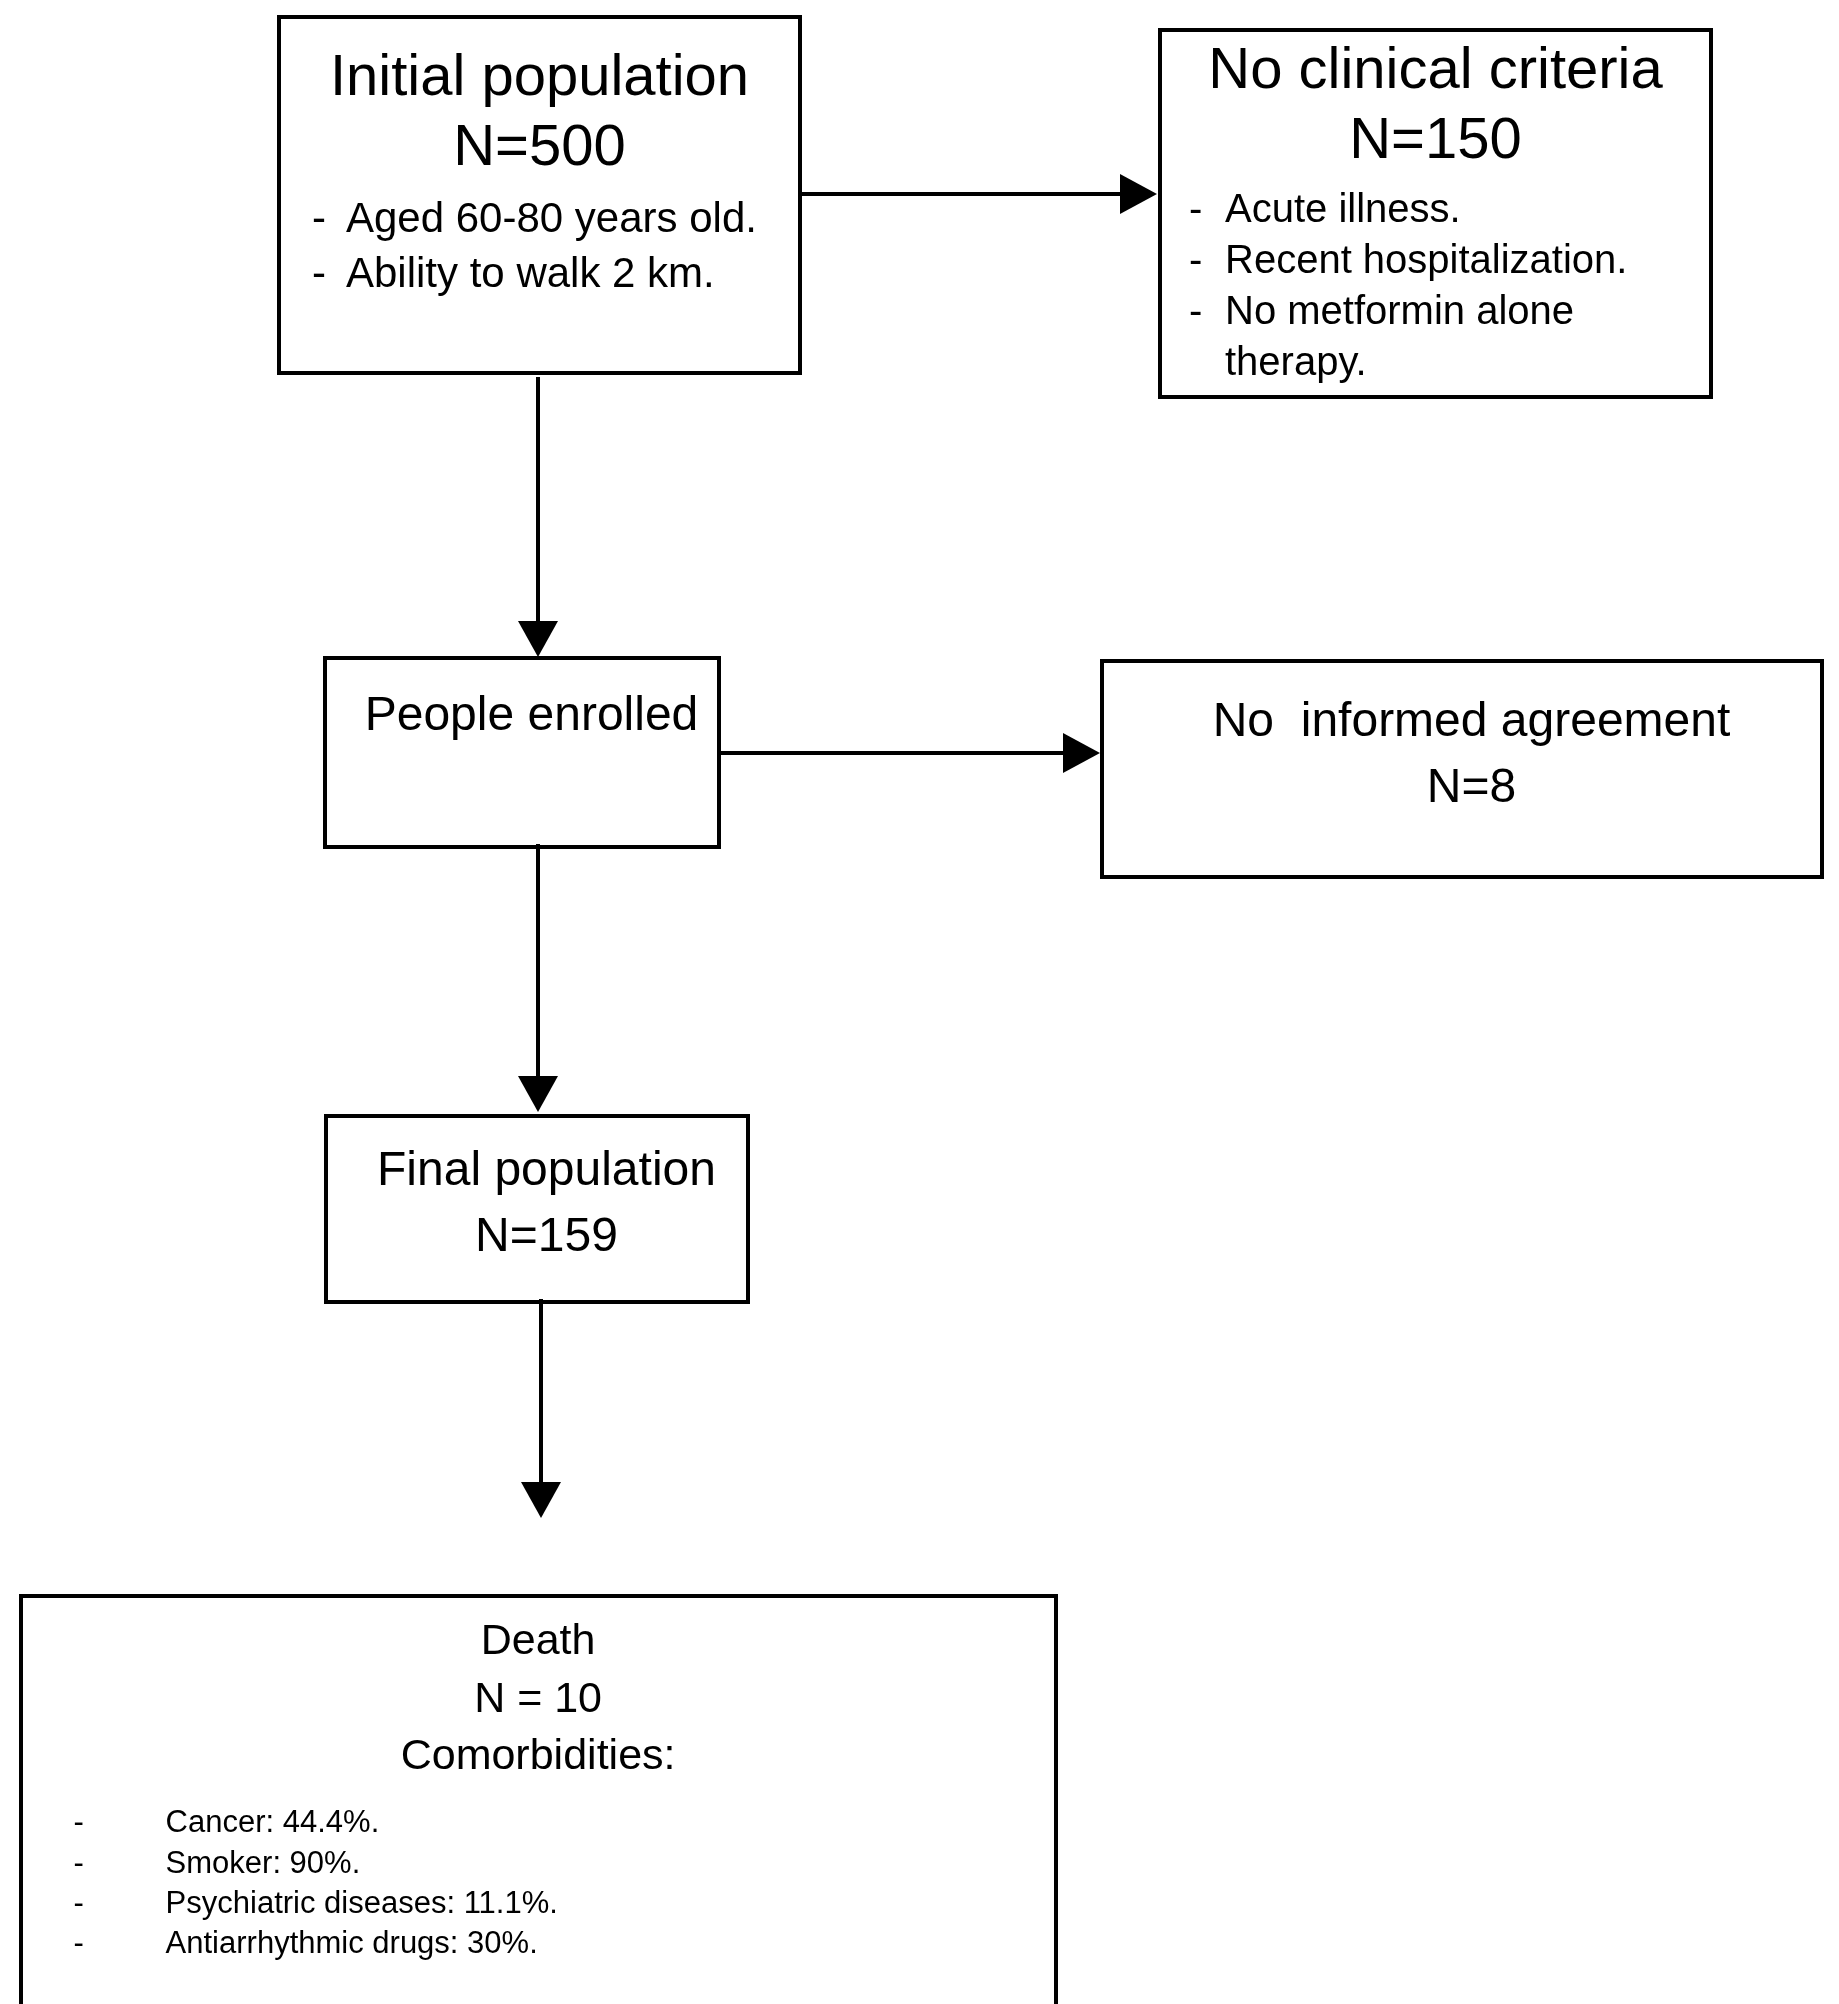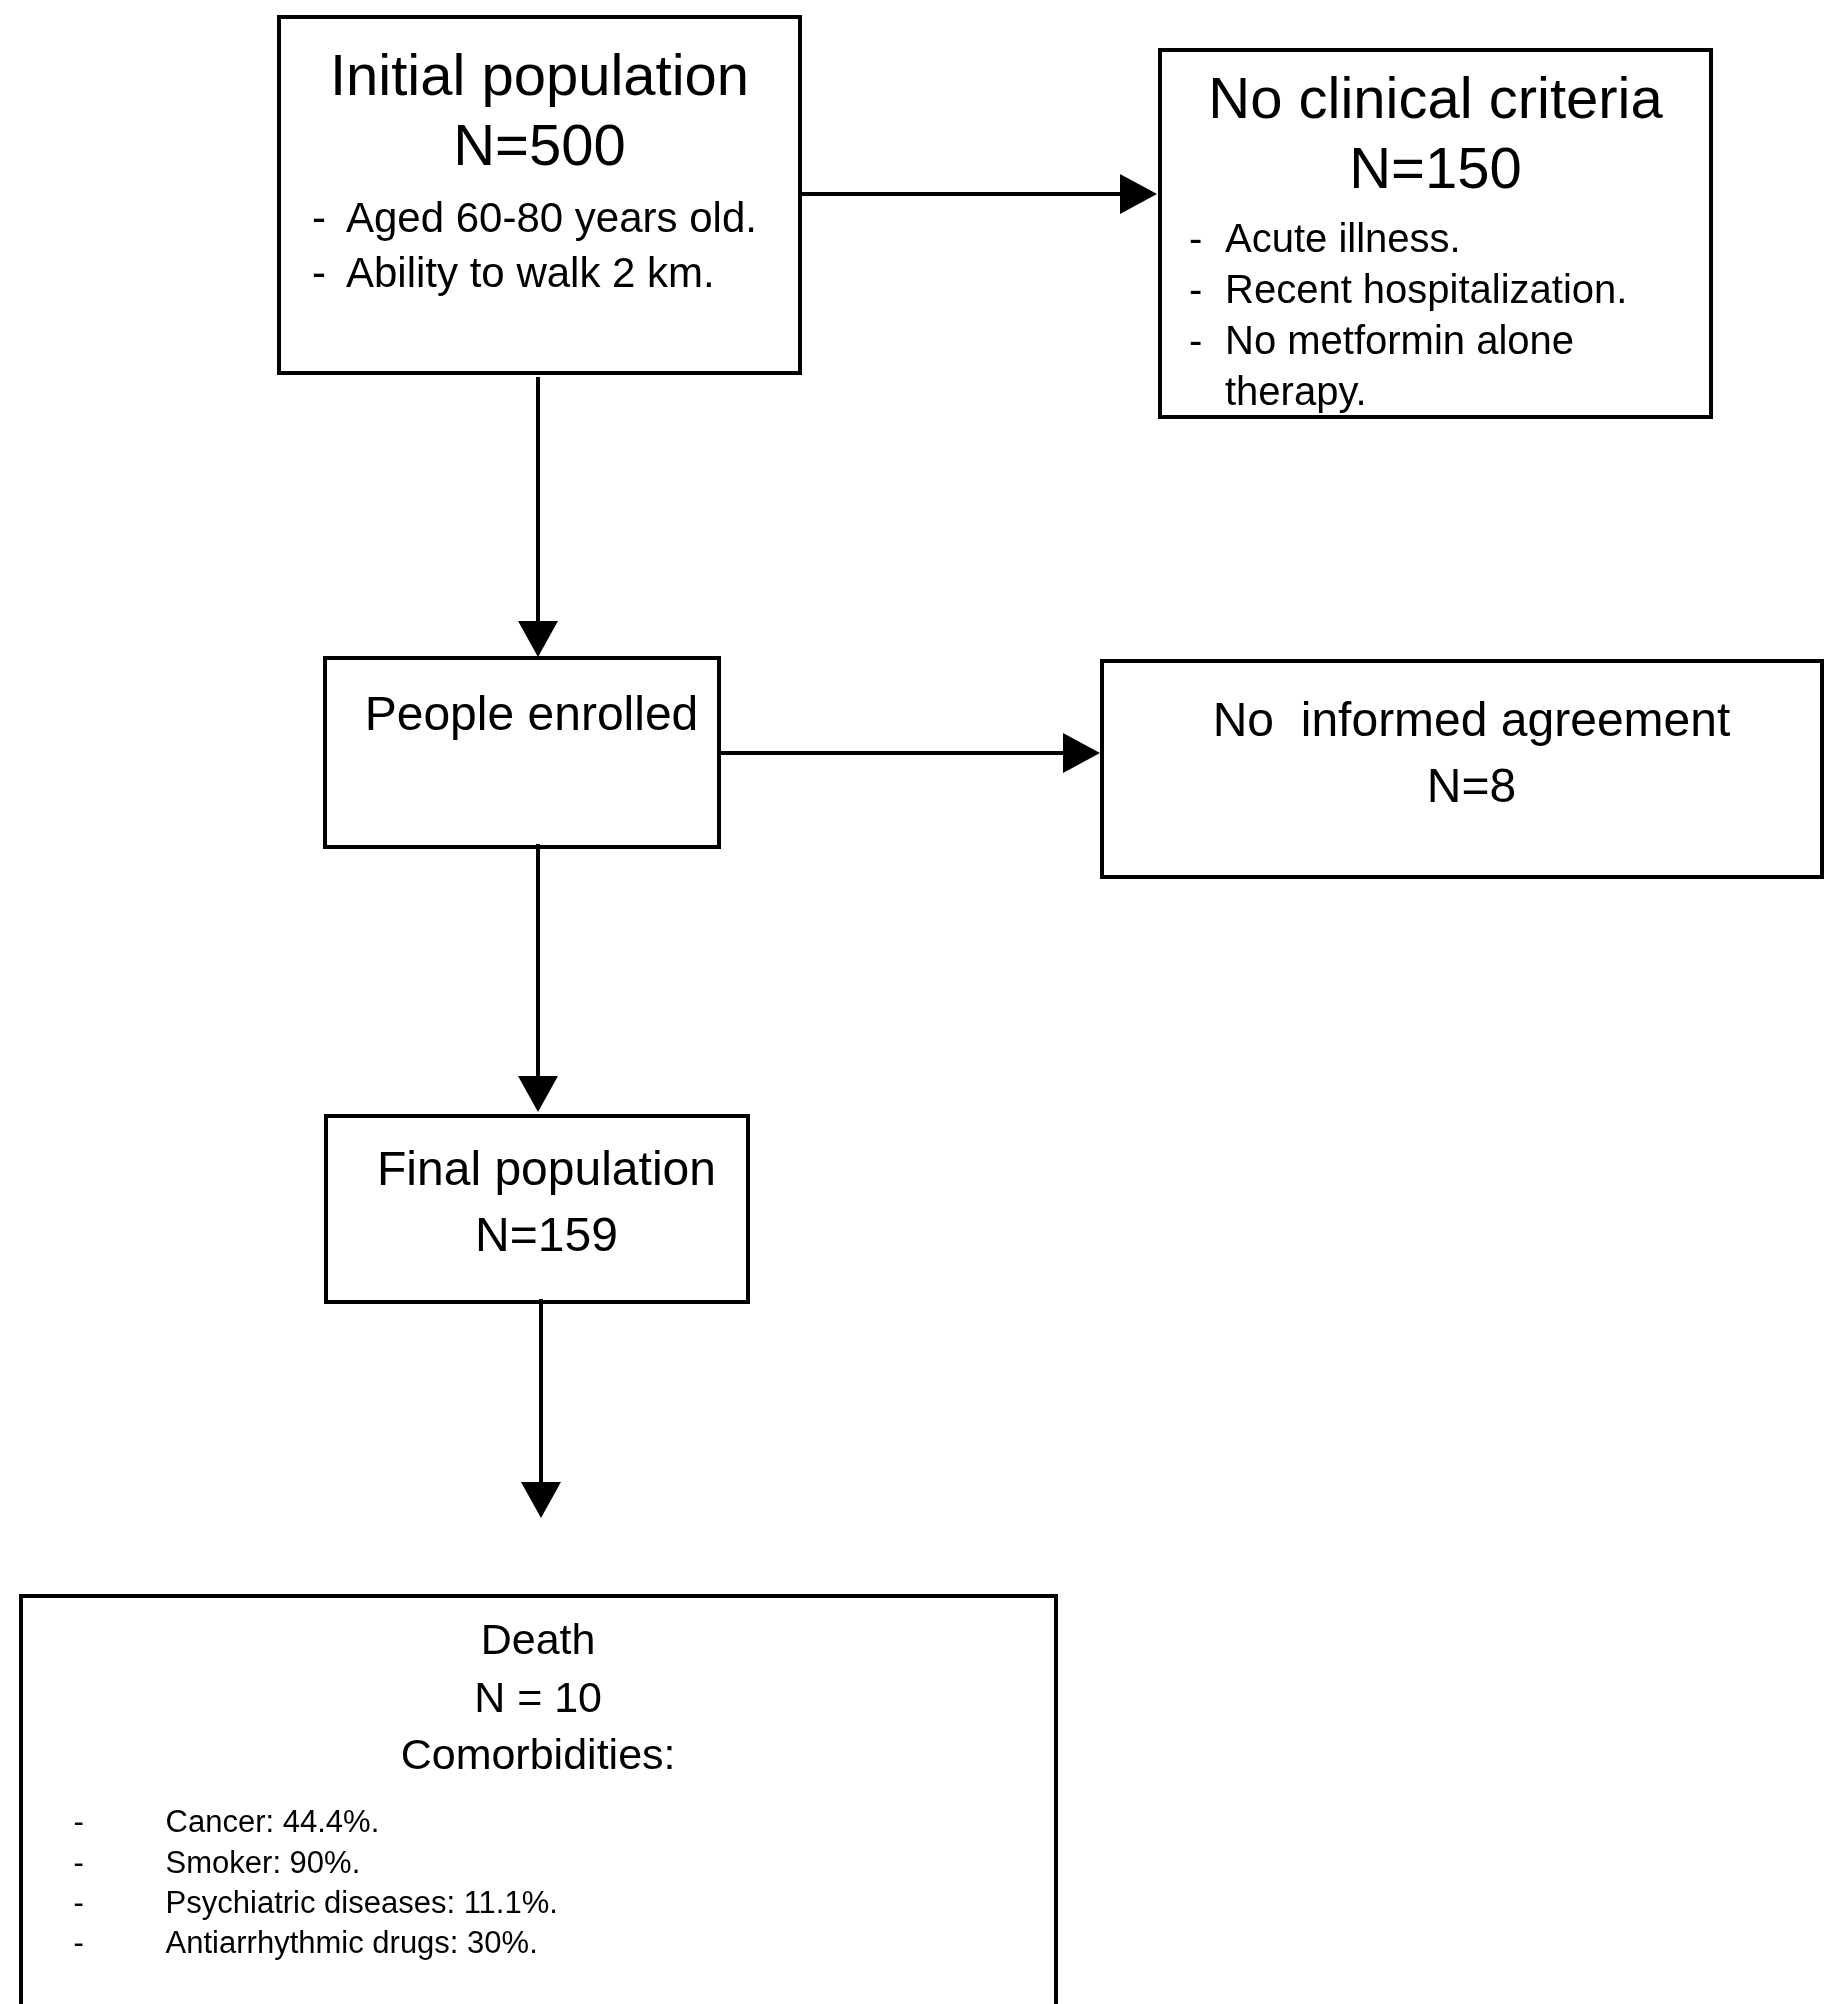--- a/index.html
+++ b/index.html
@@ -36,21 +36,21 @@
   .bl-initial .dash{width:34px;}
   .bl-criteria .bullet{font-size:40px;line-height:1.28;}
   .bl-criteria{padding-left:27px;padding-right:13.4px;margin-top:10.4px;}
   .bl-criteria .dash{width:36px;}
   .bl-death .bullet{font-size:31px;line-height:1.3;}
   .bl-death{padding-left:51px;padding-right:15px;margin-top:19.4px;}
   .bl-death .dash{width:92px;}
 
   
   #box-initial  {left:277px; top:15px;   width:525px; height:360px; padding-top:21px;}
-  #box-criteria {left:1158px;top:48px;   width:555px; height:371px; padding-top:11px;}
+  #box-criteria {left:1158px;top:28px;   width:555px; height:371px; padding-top:1px;}
   #box-enrolled {left:323px; top:656px;  width:398px; height:193px; padding-top:21px;}
   #box-agreement{left:1100px;top:659px;  width:724px; height:220px; padding-top:24px;}
   #box-final    {left:324px; top:1114px; width:426px; height:190px; padding-top:18px;}
   #box-death    {left:18.6px;  top:1594px; width:1039px;height:460px; padding-top:13.4px;}
 
   
   .vline{position:absolute;width:3.7px;background:#000;}
   .hline{position:absolute;height:3.7px;background:#000;}
   .head-down{
     position:absolute;width:0;height:0;

